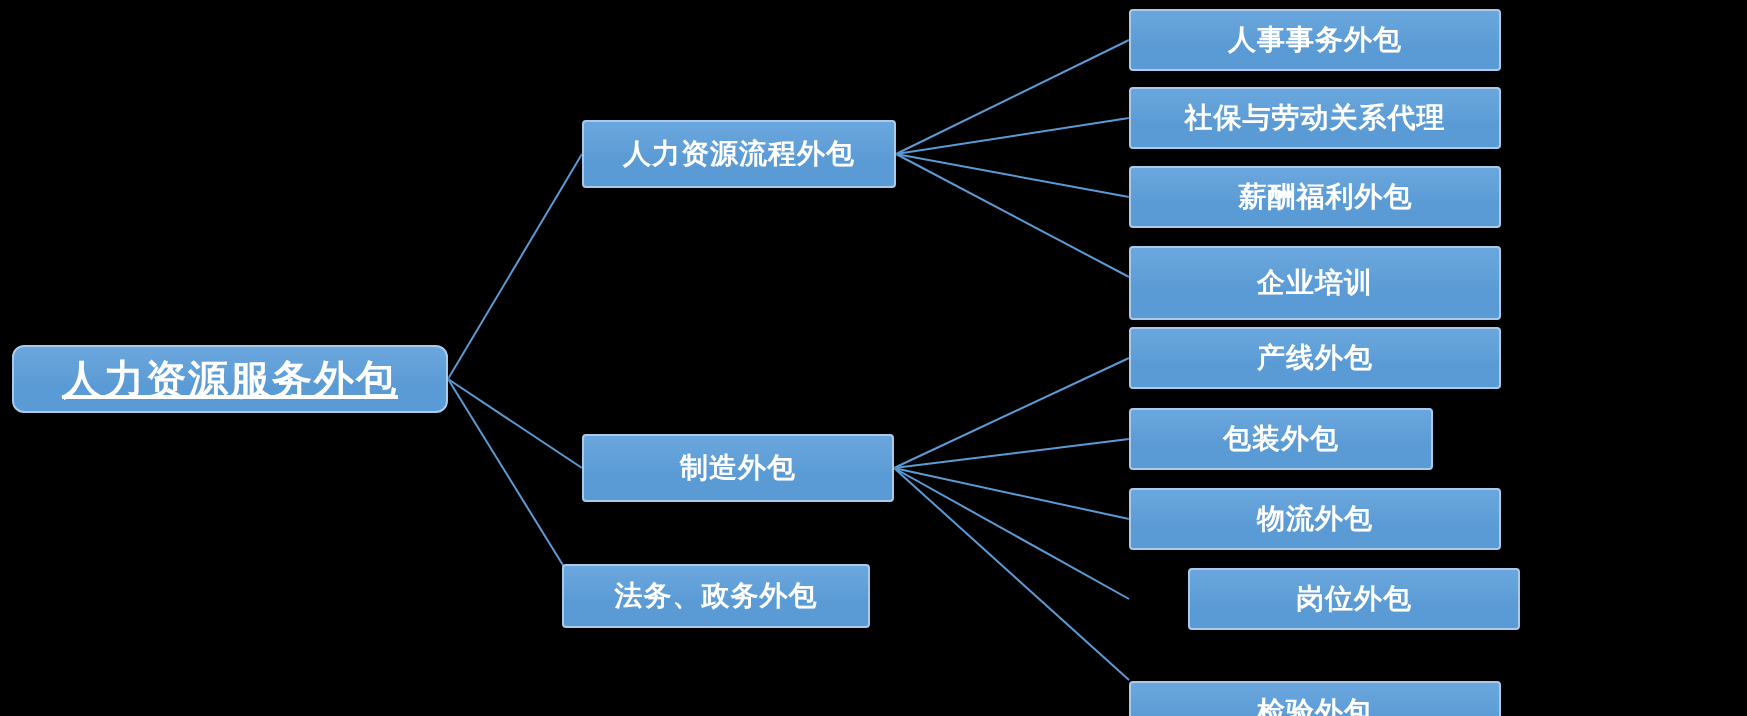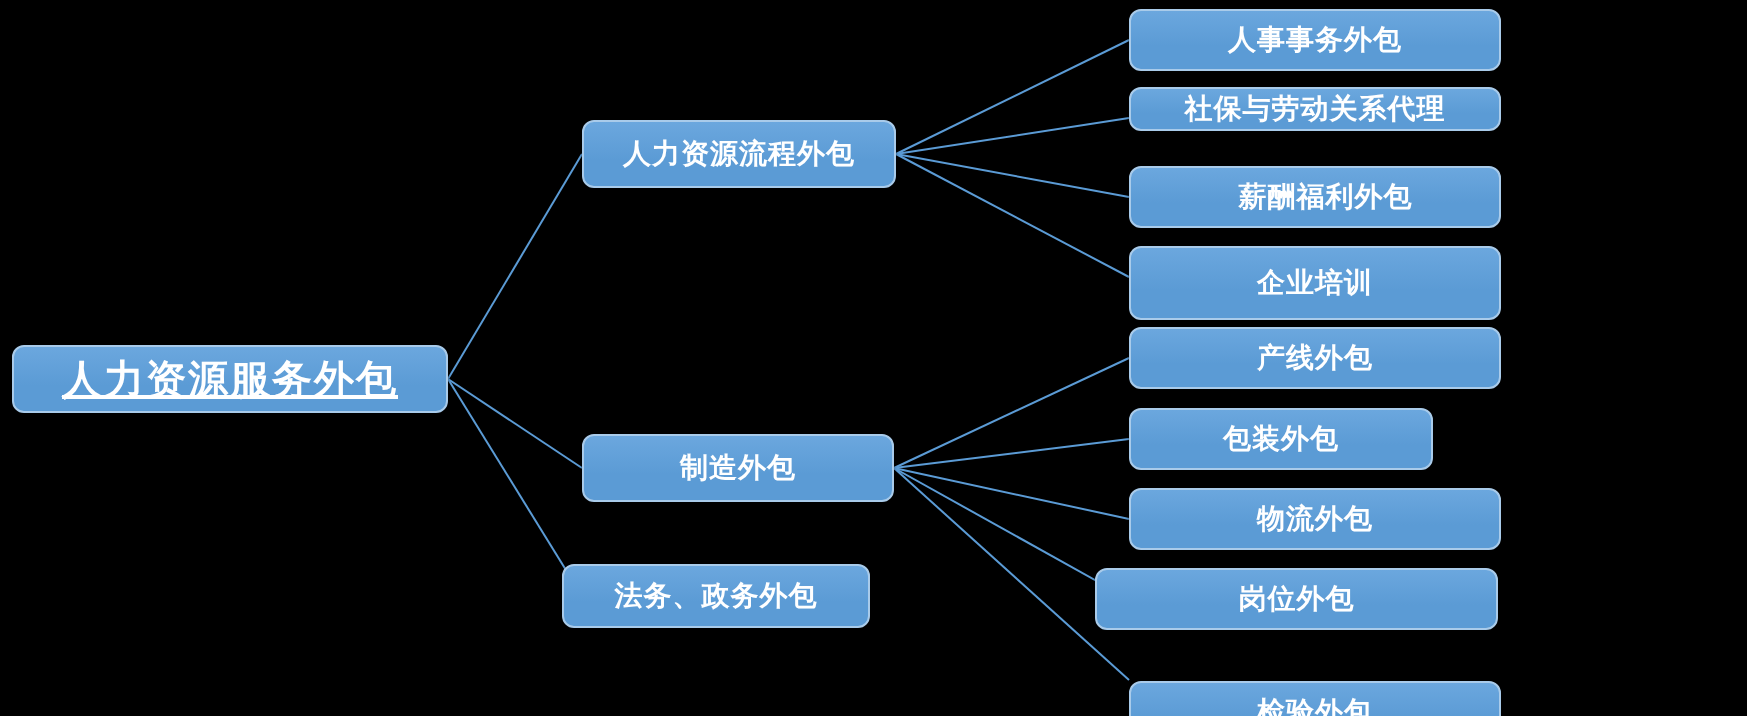--- a/index.html
+++ b/index.html
@@ -35,21 +35,21 @@
   }
   .node{
     position:absolute;
     z-index:2;
     display:flex;
     align-items:center;
     justify-content:center;
     text-align:center;
     background:linear-gradient(180deg,var(--node-fill-light) 0%,var(--node-fill) 60%);
     border:2px solid var(--node-border);
-    border-radius:12px;
+    border-radius:4px;
     color:var(--text-color);
     font-weight:bold;
     font-size:28px;
     letter-spacing:1px;
     box-shadow:0 1px 3px rgba(0,0,0,0.6);
   }
   .node.root{
     font-size:40px;
     letter-spacing:2px;
     border-radius:12px;
@@ -82,29 +82,29 @@
   <div class="node root" style="left:12px;top:345px;width:436px;height:68px;">人力资源服务外包</div>
 
   <div class="node" style="left:582px;top:120px;width:314px;height:68px;">人力资源流程外包</div>
 
   <div class="node" style="left:582px;top:434px;width:312px;height:68px;">制造外包</div>
 
   <div class="node" style="left:562px;top:564px;width:308px;height:64px;">法务、政务外包</div>
 
   <div class="node" style="left:1129px;top:9px;width:372px;height:62px;">人事事务外包</div>
 
-  <div class="node" style="left:1129px;top:87px;width:372px;height:44px;">社保与劳动关系代理</div>
+  <div class="node" style="left:1129px;top:87px;width:372px;height:62px;">社保与劳动关系代理</div>
 
   <div class="node" style="left:1129px;top:166px;width:372px;height:62px;padding-left:21px;">薪酬福利外包</div>
 
   <div class="node" style="left:1129px;top:246px;width:372px;height:74px;">企业培训</div>
 
   <div class="node" style="left:1129px;top:327px;width:372px;height:62px;">产线外包</div>
 
   <div class="node" style="left:1129px;top:408px;width:304px;height:62px;">包装外包</div>
 
   <div class="node" style="left:1129px;top:488px;width:372px;height:62px;">物流外包</div>
 
-  <div class="node" style="left:1095px;top:568px;width:403px;height:62px;">岗位外包</div>
+  <div class="node" style="left:1188px;top:568px;width:332px;height:62px;">岗位外包</div>
 
   <div class="node" style="left:1129px;top:649px;width:372px;height:62px;margin-top:32px;">检验外包</div>
 
 </div>
 
 </body></html>

